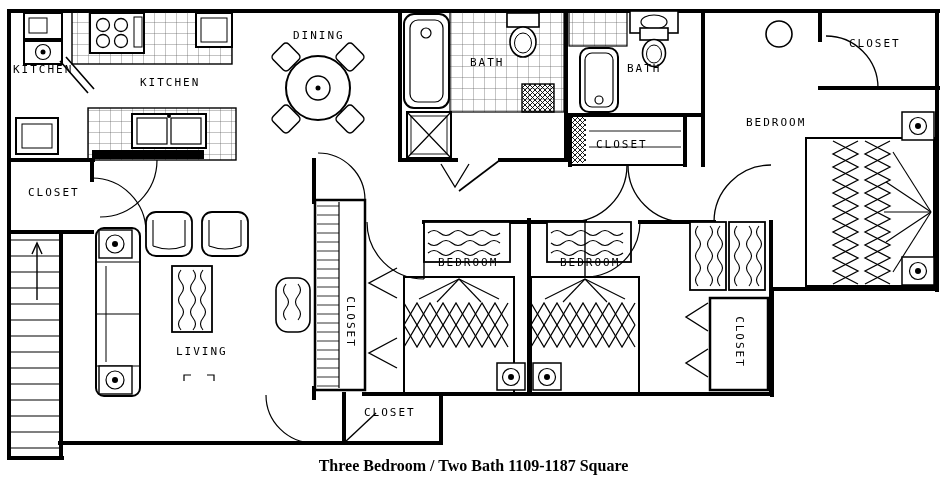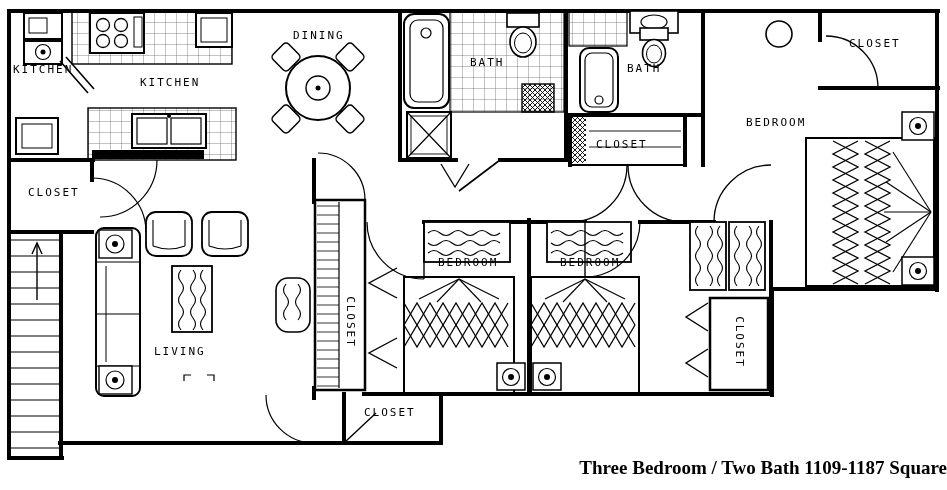--- a/index.html
+++ b/index.html
@@ -1,21 +1,21 @@
 <!DOCTYPE html>
 <html><head>
 <meta charset="utf-8">
 <style>
   html,body{margin:0;padding:0;background:#ffffff;}
   .stage{position:relative;width:947px;height:490px;background:#ffffff;overflow:hidden;
          font-family:"DejaVu Sans Mono",monospace;}
   .lbl{position:absolute;font-size:11px;letter-spacing:2px;color:#000;white-space:nowrap;}
   .lbl--v{transform:translate(-50%,-50%) rotate(90deg);}
-  .caption{position:absolute;left:0;top:457px;width:947px;text-align:right;
-           font-family:"Liberation Serif",serif;font-weight:bold;font-size:19px;color:#000;}
+  .caption{position:absolute;left:0;top:457px;width:947px;text-align:center;
+           font-family:"Liberation Serif",serif;font-weight:bold;font-size:16px;color:#000;}
   svg{position:absolute;left:0;top:0;}
 </style>
 </head>
 <body>
 
 <div class="stage">
 
 <svg width="947" height="490" viewBox="0 0 947 490">
   <defs>
     <pattern id="tile" width="11" height="11" patternUnits="userSpaceOnUse">
@@ -283,21 +283,21 @@
 
   <div class="lbl" style="left:13px;top:63px">KITCHEN</div>
   <div class="lbl" style="left:140px;top:76px">KITCHEN</div>
   <div class="lbl" style="left:293px;top:29px">DINING</div>
   <div class="lbl" style="left:470px;top:56px">BATH</div>
   <div class="lbl" style="left:627px;top:62px">BATH</div>
   <div class="lbl" style="left:849px;top:37px">CLOSET</div>
   <div class="lbl" style="left:746px;top:116px">BEDROOM</div>
   <div class="lbl" style="left:596px;top:138px">CLOSET</div>
   <div class="lbl" style="left:28px;top:186px">CLOSET</div>
-  <div class="lbl" style="left:154px;top:345px">LIVING</div>
+  <div class="lbl" style="left:176px;top:345px">LIVING</div>
   <div class="lbl lbl--v" style="left:350px;top:322px">CLOSET</div>
   <div class="lbl" style="left:438px;top:256px">BEDROOM</div>
   <div class="lbl" style="left:560px;top:256px">BEDROOM</div>
   <div class="lbl lbl--v" style="left:739px;top:342px">CLOSET</div>
   <div class="lbl" style="left:364px;top:406px">CLOSET</div>
 
   <div class="caption">Three Bedroom / Two Bath 1109-1187 Square</div>
 </div>
 
 </body></html>

